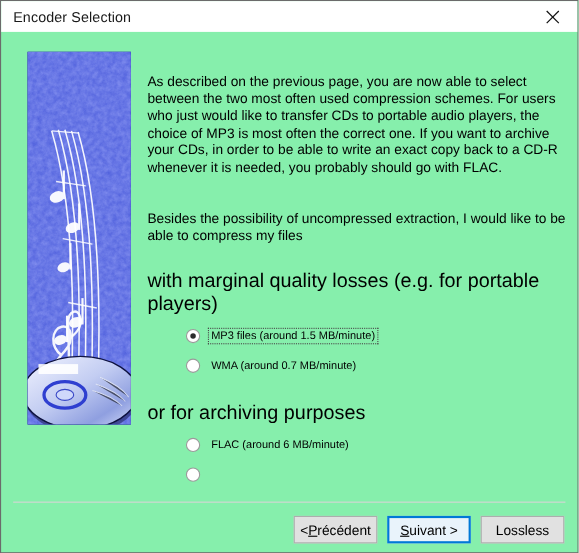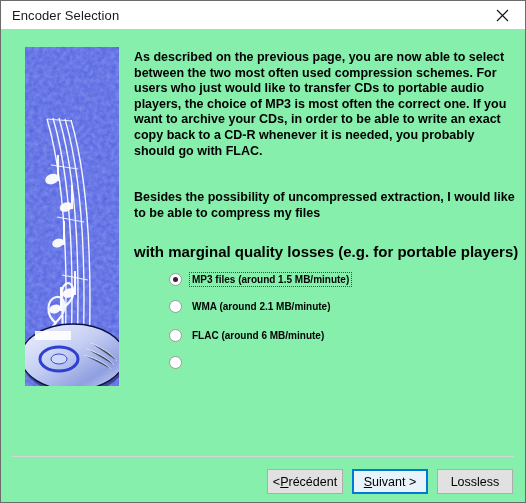--- a/index.html
+++ b/index.html
@@ -60,37 +60,36 @@
     height: 339px;
     overflow: hidden;
     background: #2a2fa8;
   }
   #art-panel svg { display: block; }
 
   
   #content {
     position: absolute;
     left: 133px;
-    top: 49px;
+    top: 66px;
     width: 388px;
-    font-weight: bold;
   }
   .para {
     font-size: 12.5px;
     line-height: 15.6px;
     color: #000000;
     width: 381px;
     margin: 0;
   }
   #para-intro { margin-bottom: 0; }
   #para-besides {
     margin-top: 31px;
   }
   .section-label {
-    font-size: 15px;
+    font-size: 18px;
     color: #000000;
     margin-top: 22px;
   }
   .radio-row {
     display: flex;
     align-items: center;
     height: 20px;
     margin-top: 7px;
     margin-left: 35px;
   }
@@ -277,23 +276,24 @@
 
     <div class="section-label">with marginal quality losses (e.g. for portable players)</div>
 
     <div class="radio-row nested-top">
       <span class="radio-glyph checked"></span>
       <span class="radio-label focused">MP3 files (around 1.5 MB/minute)</span>
     </div>
 
     <div class="radio-row">
       <span class="radio-glyph"></span>
-      <span class="radio-label">WMA (around 2.1 MB/minute)</span>
-    </div>
-
+      <span class="radio-label">WMA (around 0.7 MB/minute)</span>
+    </div>
+
+    <div class="section-label">or for archiving purposes</div>
 
     <div class="radio-row nested-top">
       <span class="radio-glyph"></span>
       <span class="radio-label">FLAC (around 6 MB/minute)</span>
     </div>
 
     <div class="radio-row">
       <span class="radio-glyph"></span>
     </div>
 

